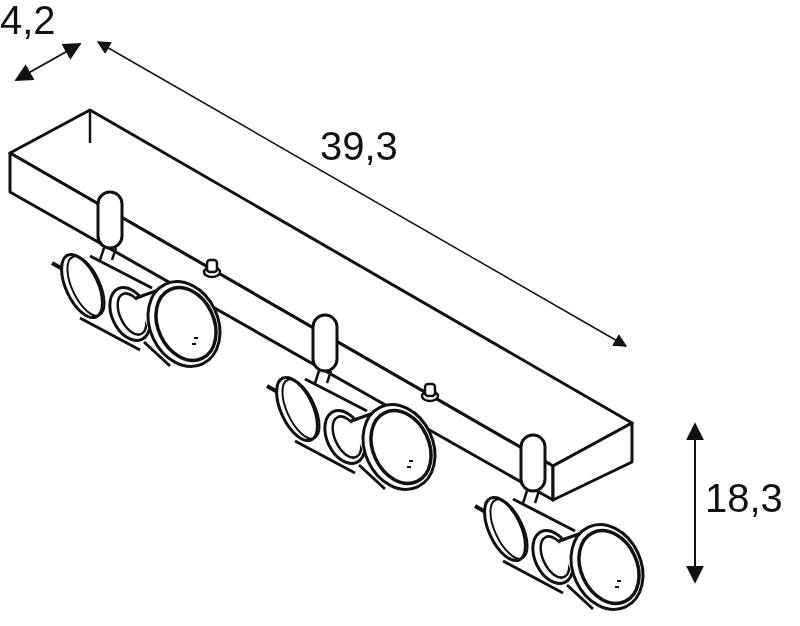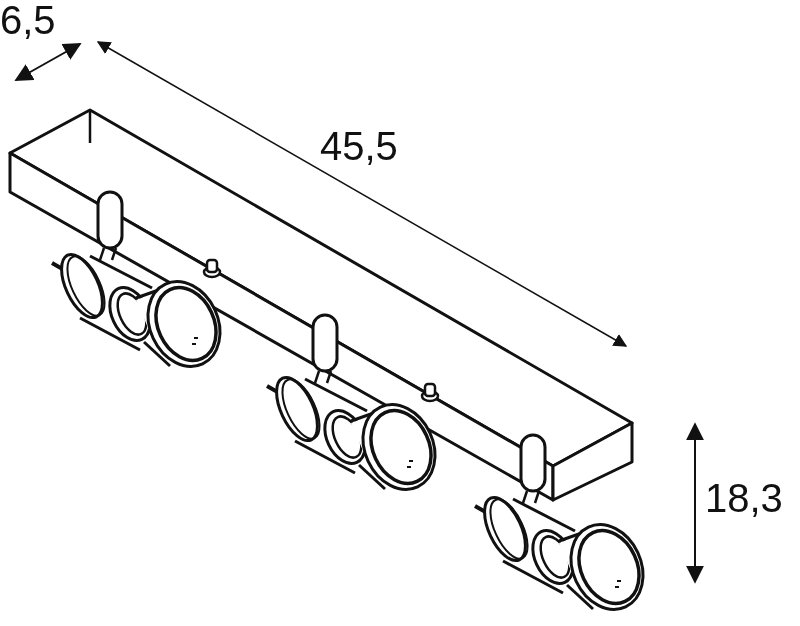--- a/index.html
+++ b/index.html
@@ -72,15 +72,15 @@
     </g>
   <g>
       <use href="#spot" x="533" y="505"></use>
     </g>
 
   <line x1="16" y1="80" x2="80" y2="44" stroke="#111" stroke-width="2" marker-start="url(#arr)" marker-end="url(#arr)"></line>
   <line x1="98" y1="42" x2="626" y2="346" stroke="#111" stroke-width="1.5" marker-start="url(#arr)" marker-end="url(#arr)"></line>
   <line x1="695" y1="424" x2="695" y2="582" stroke="#111" stroke-width="2" marker-start="url(#arr)" marker-end="url(#arr)"></line>
 </svg>
 
-<div id="lbl-depth" class="dim-label">6,5</div>
-<div id="lbl-length" class="dim-label">45,5</div>
+<div id="lbl-depth" class="dim-label">4,2</div>
+<div id="lbl-length" class="dim-label">39,3</div>
 <div id="lbl-height" class="dim-label">18,3</div>
 
 </body></html>

